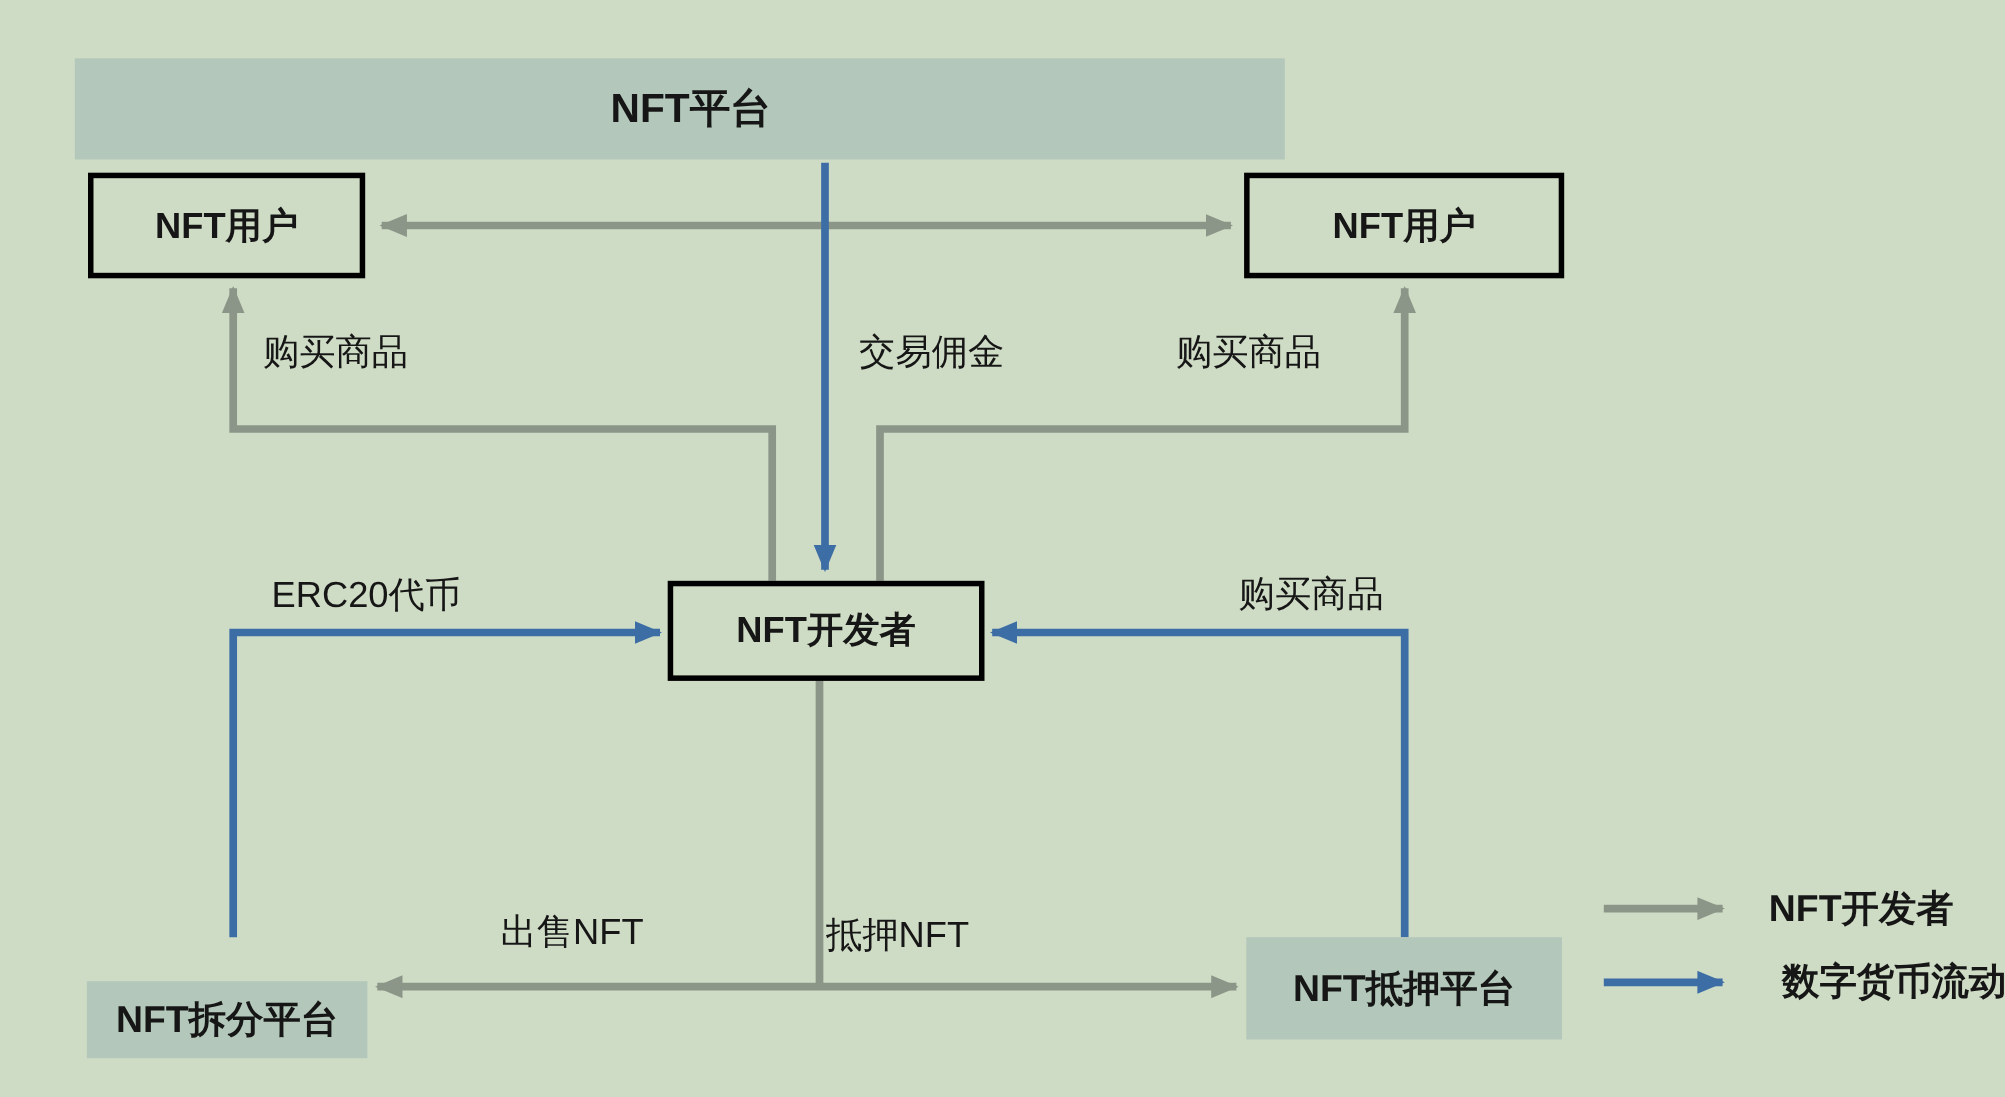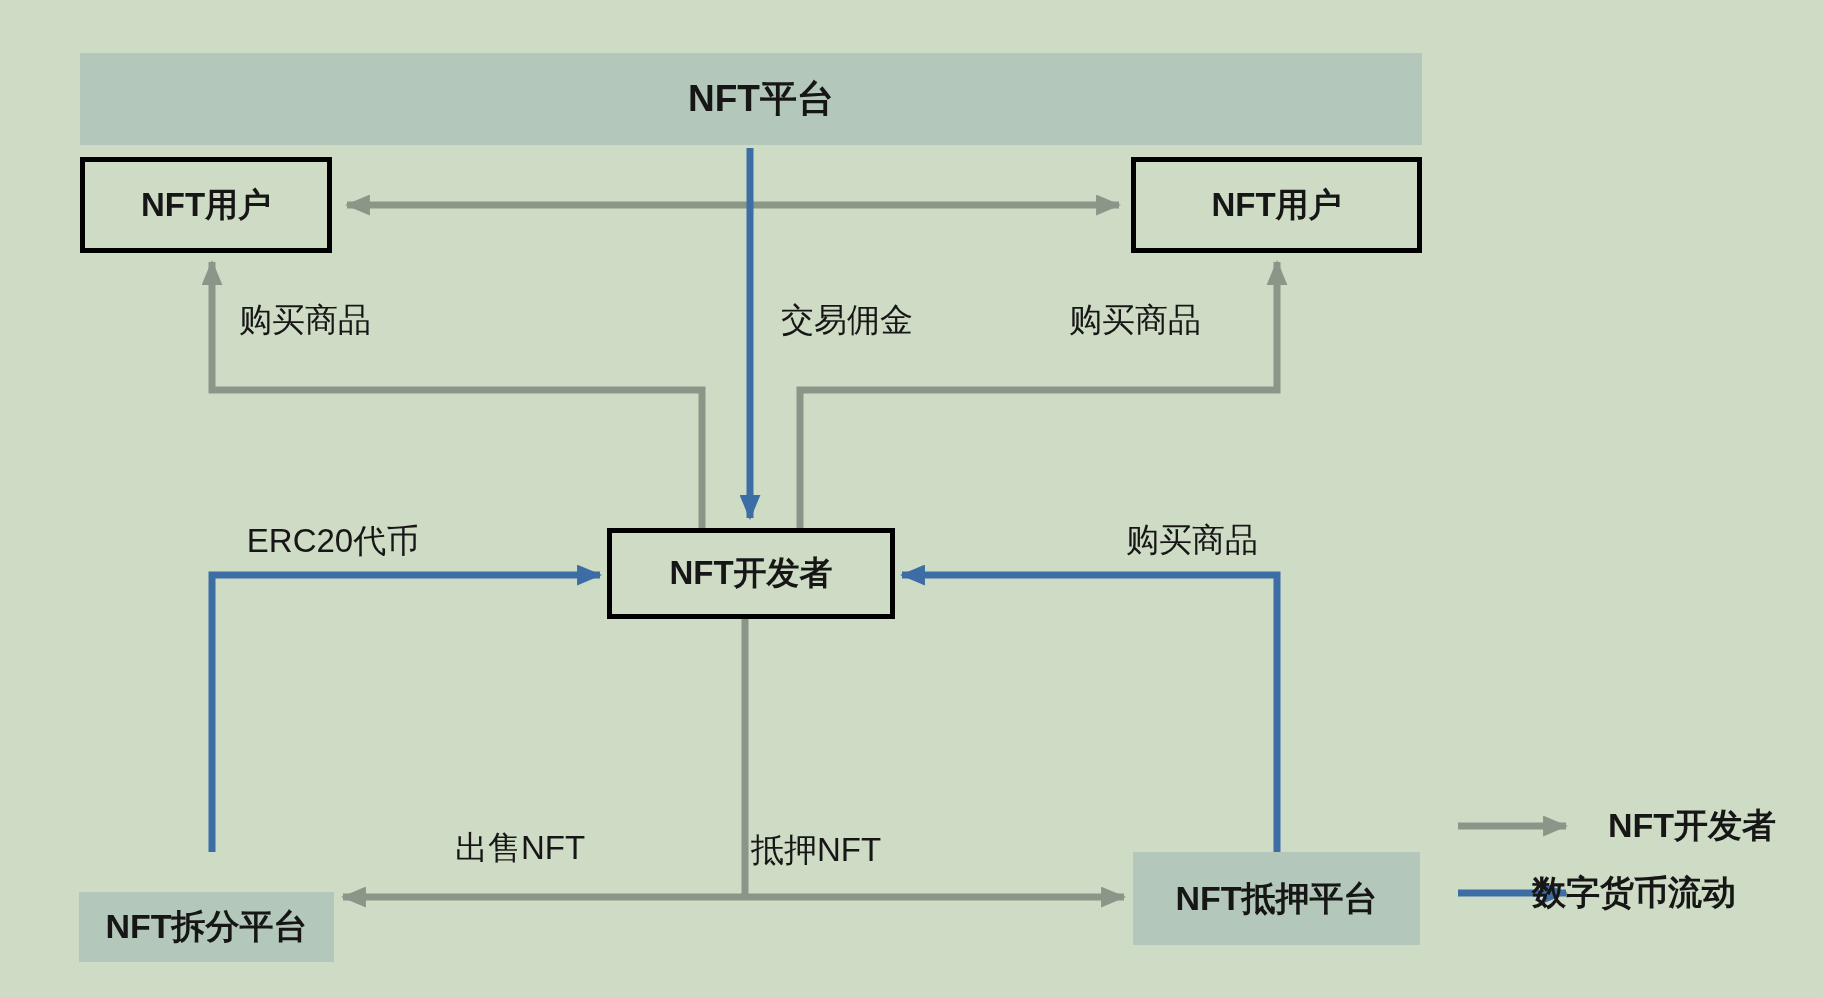--- a/index.html
+++ b/index.html
@@ -27,21 +27,21 @@
     position:absolute;
     display:flex;align-items:center;justify-content:center;
     box-sizing:border-box;
     font-size:33px;
     white-space:nowrap;
     font-weight:bold;
   }
   .node.bordered{border:5px solid var(--c-border);}
   .node.filled{background:var(--c-node_fill);}
   .node.bold{font-weight:bold;}
-  #platform-bar{left:80px;top:53px;width:1342px;height:92px;font-size:37px;padding-left:20px;}
+  #platform-bar{left:68px;top:53px;width:1100px;height:92px;font-size:37px;padding-left:20px;}
   #user-left{left:80px;top:157px;width:252px;height:96px;}
   #user-right{left:1131px;top:157px;width:291px;height:96px;}
   #developer{left:607px;top:528px;width:288px;height:91px;justify-content:center;}
   #split-platform{left:79px;top:892px;width:255px;height:70px;font-size:34px;}
   #mortgage-platform{left:1133px;top:852px;width:287px;height:93px;font-size:34px;}
   .edge-label{
     position:absolute;
     transform:translate(-50%,-50%);
     font-size:33px;
     white-space:nowrap;
@@ -53,21 +53,21 @@
   #lbl-buy-mortgage{left:1192px;top:540px;}
   #lbl-sell-nft{left:472px;top:848px;margin-left:48px;}
   #lbl-pledge-nft{left:816px;top:850px;}
   .legend-label{
     position:absolute;
     transform:translateY(-50%);
     font-size:34px;font-weight:bold;
     white-space:nowrap;
   }
   #legend-nft-label{left:1608px;top:826px;}
-  #legend-currency-label{left:1532px;top:893px;}
+  #legend-currency-label{left:1620px;top:893px;}
   .edge-gray{stroke:var(--c-nft_flow);stroke-width:7;fill:none;}
   .edge-blue{stroke:var(--c-currency_flow);stroke-width:7;fill:none;}
   .head-gray{fill:var(--c-nft_flow);}
   .head-blue{fill:var(--c-currency_flow);}
 </style>
 </head>
 <body>
 
 <div class="canvas">
 

